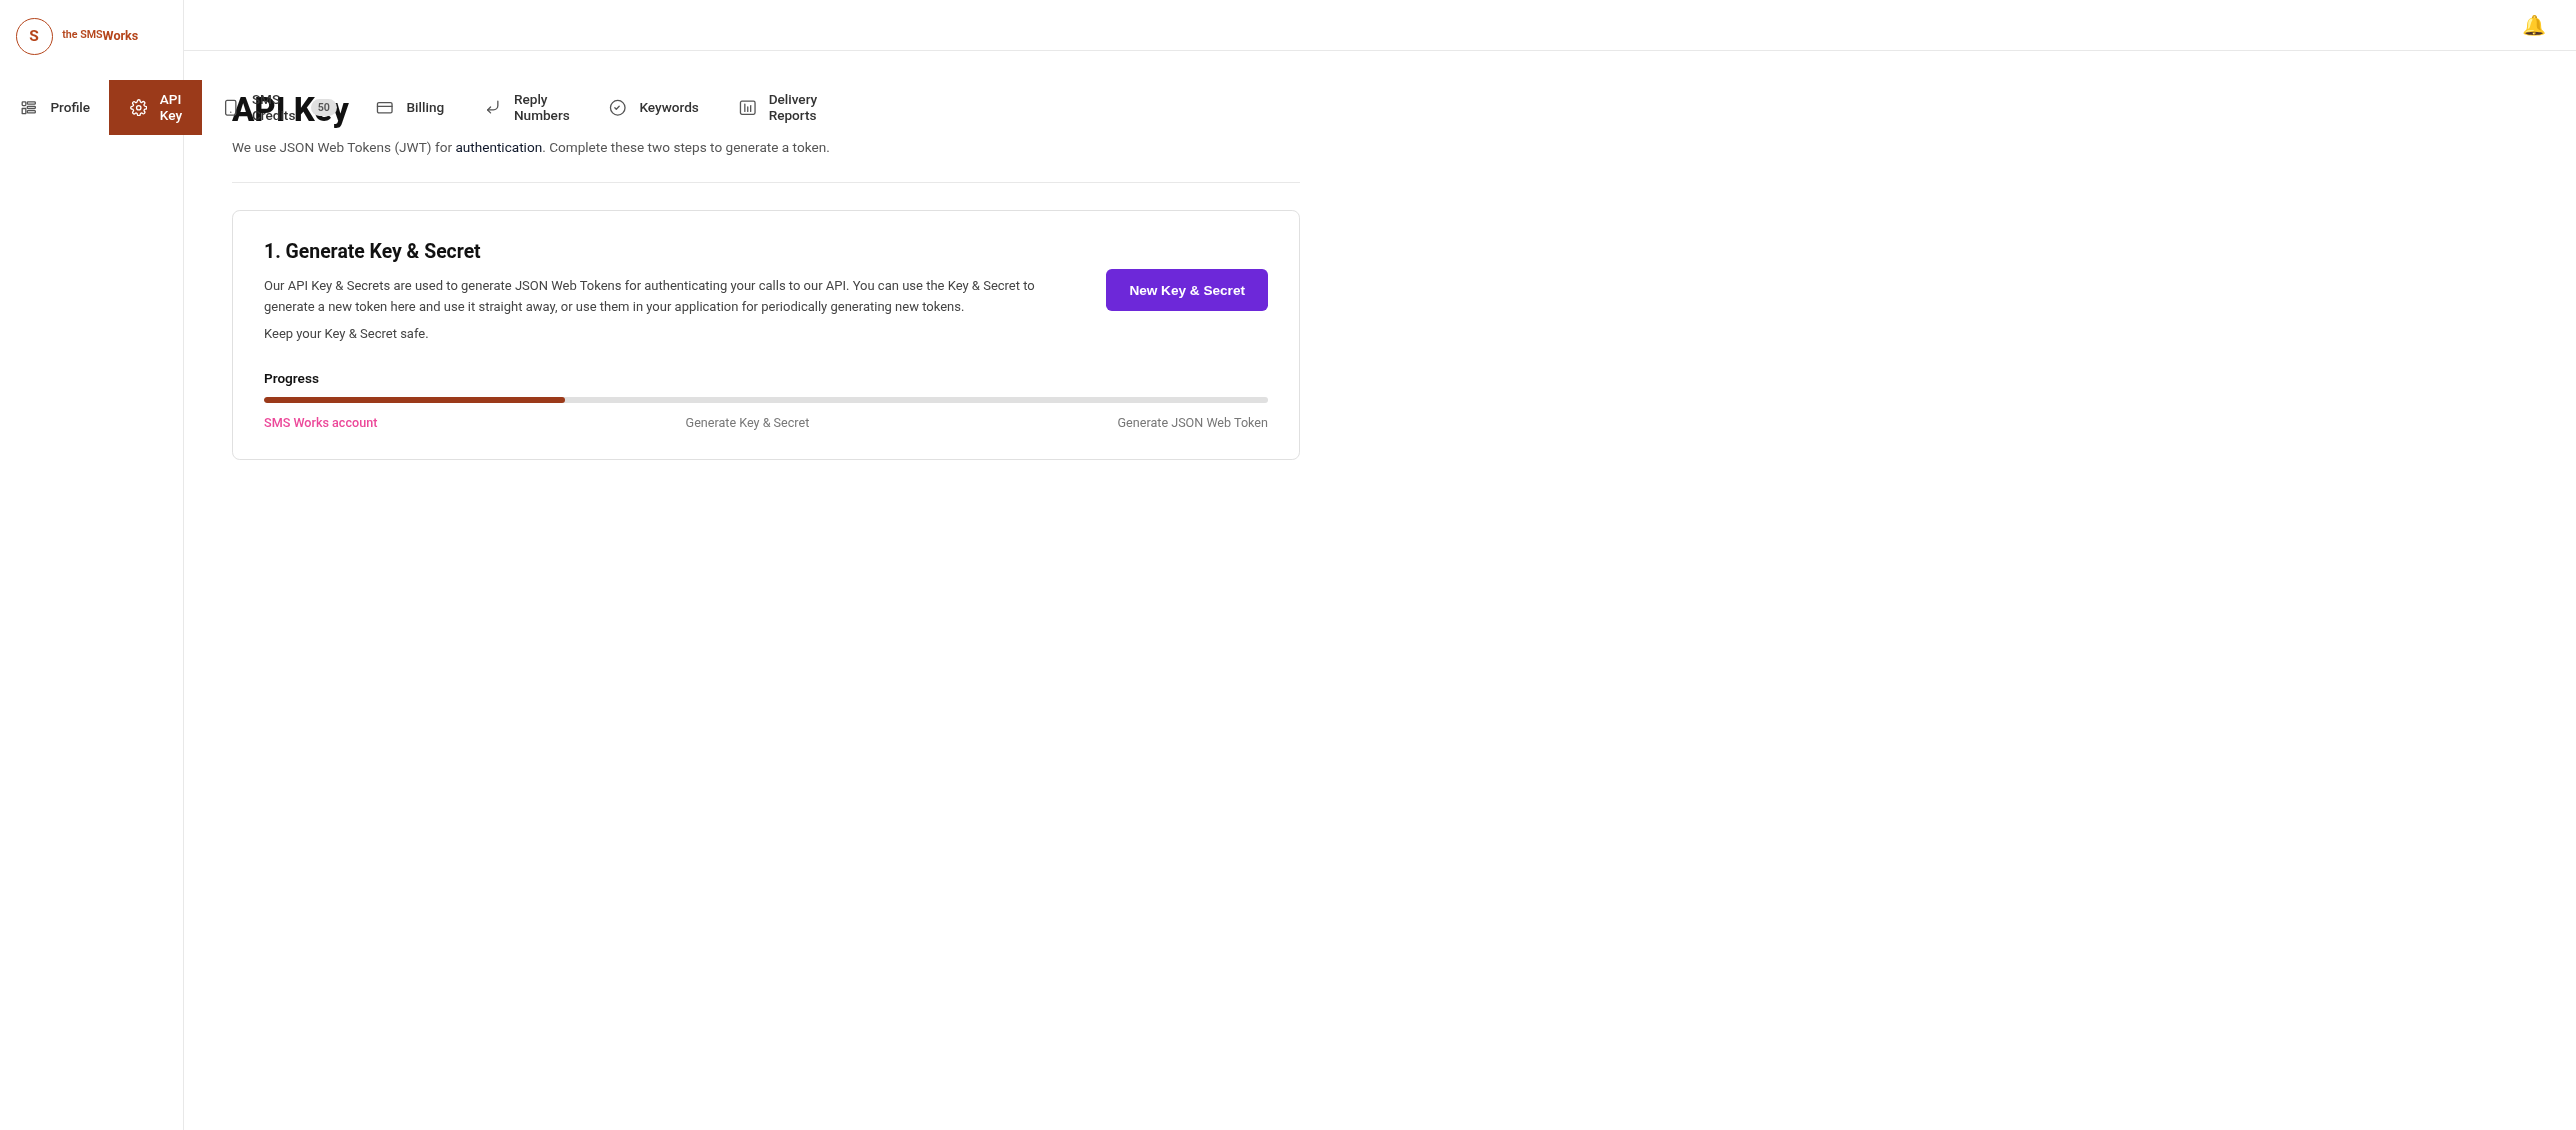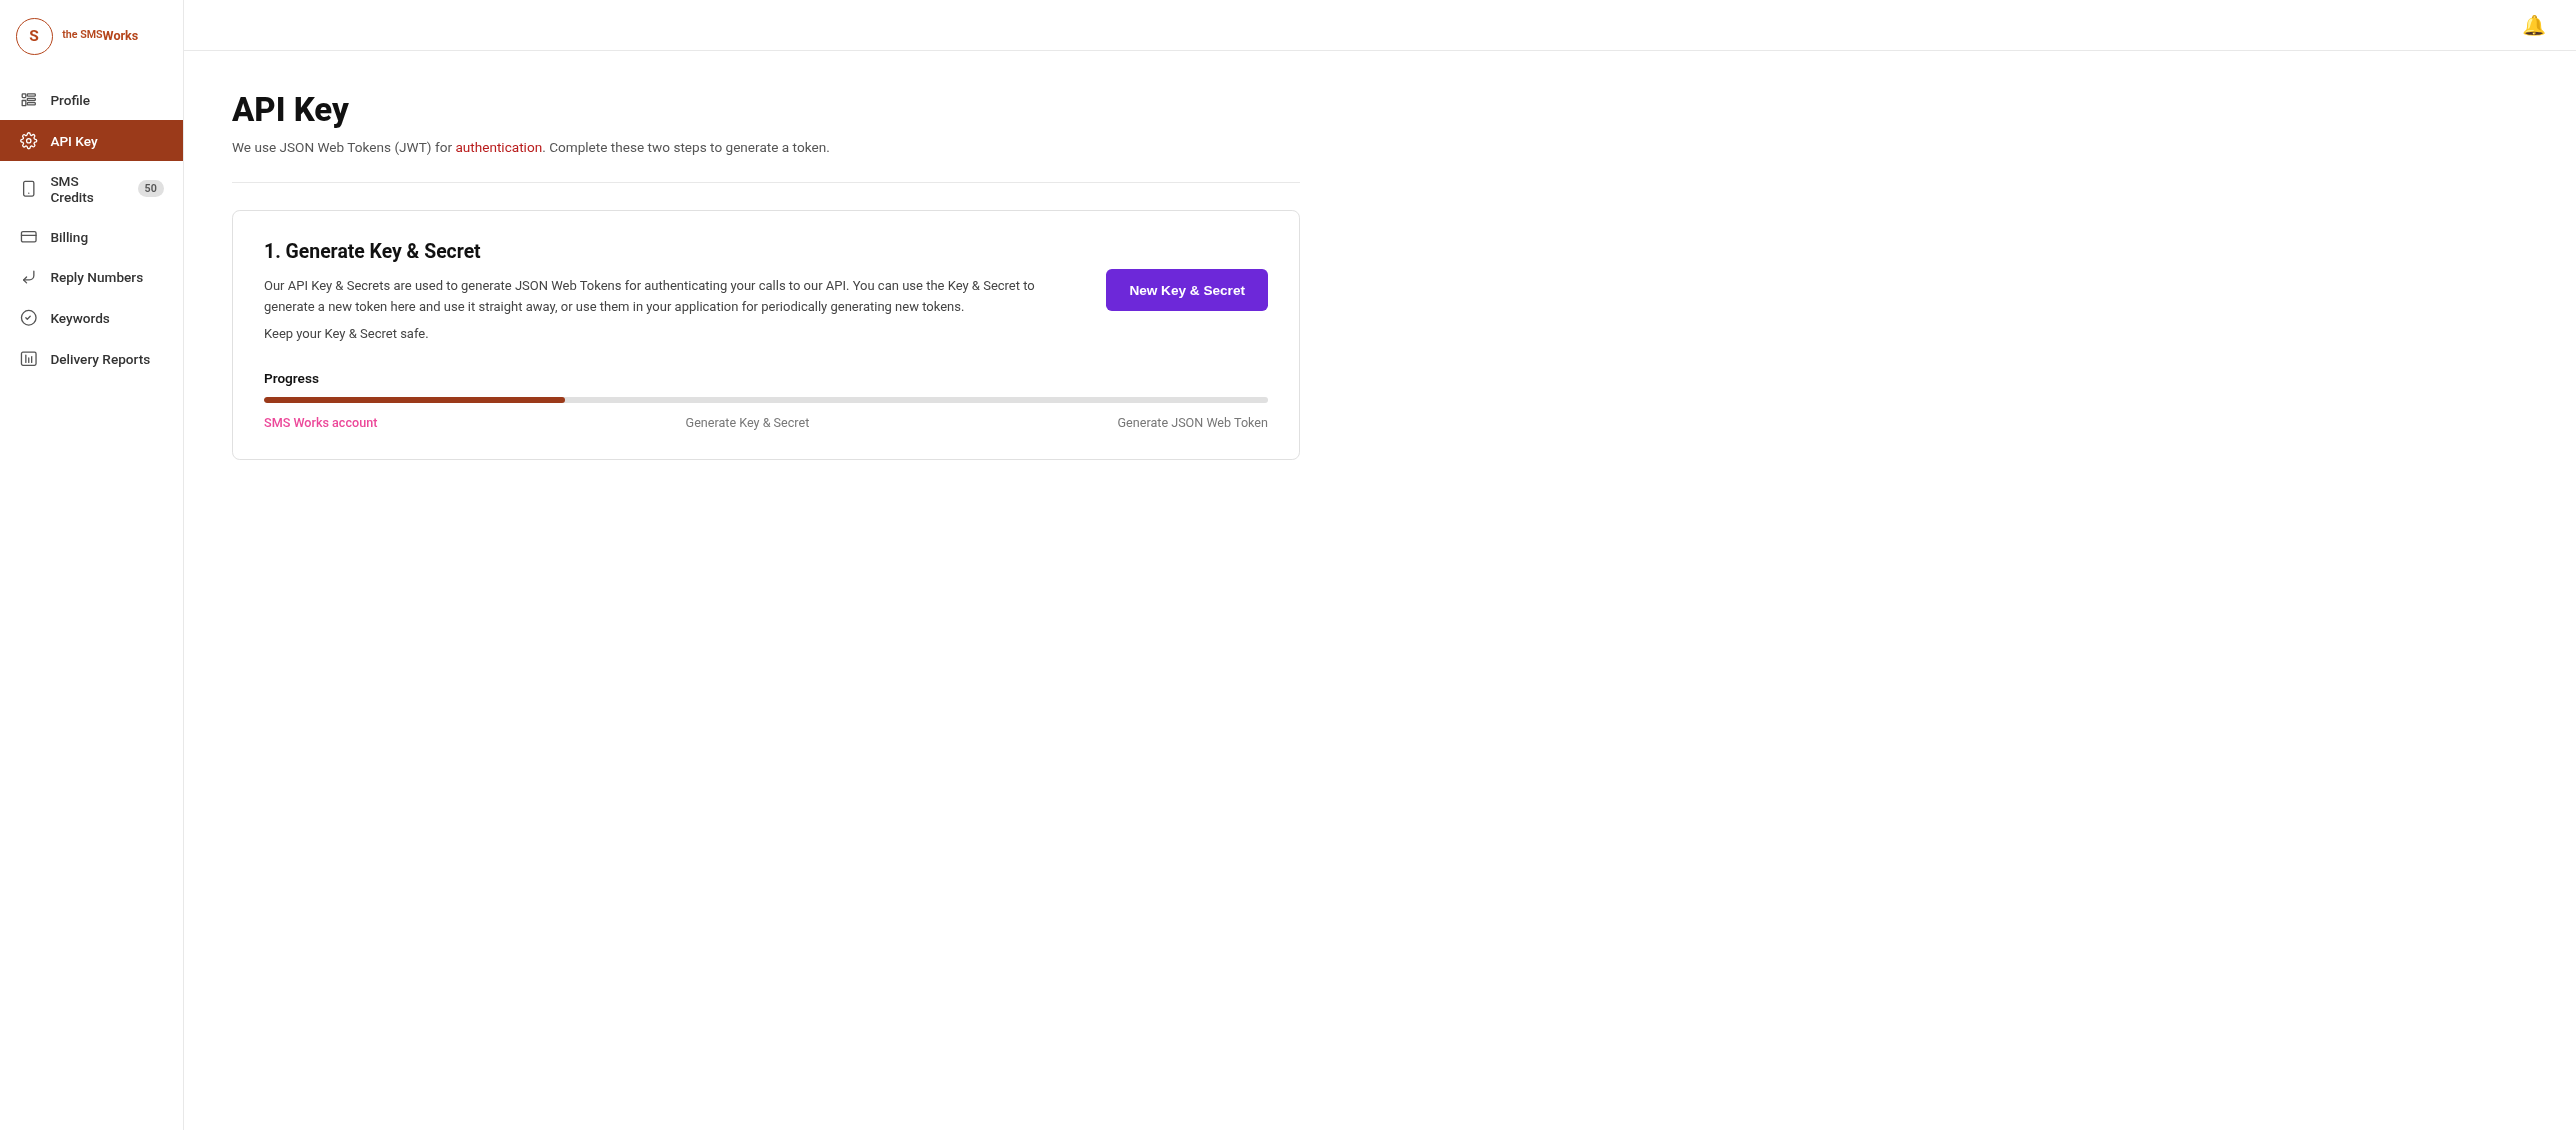--- a/index.html
+++ b/index.html
@@ -50,21 +50,20 @@
     }
 
     .logo-text .works {
       font-size: 12.6px;
       font-weight: 700;
       color: #b5451b;
     }
 
     .nav-items {
       display: flex;
-      flex-direction: column;
       padding: 7.8px 0;
     }
 
     .nav-item {
       display: flex;
       align-items: center;
       gap: 11.6px;
       padding: 11.6px 19.4px;
       cursor: pointer;
       font-size: 13.6px;
@@ -138,21 +137,21 @@
       margin-bottom: 9.7px;
     }
 
     .page-subtitle {
       font-size: 13.6px;
       color: #555;
       margin-bottom: 27px;
     }
 
     .page-subtitle a {
-      color: #b91c1c;
+      color: #0f172a;
       text-decoration: none;
     }
 
     .divider {
       border: none;
       border-top: 1px solid #e8e8e8;
       margin-bottom: 27px;
     }
 
     .card {

